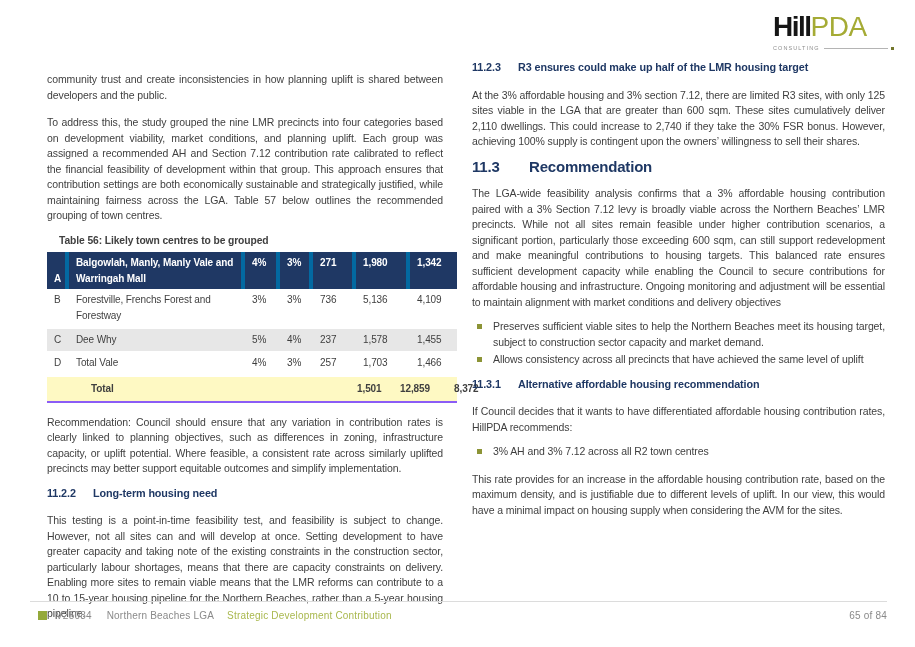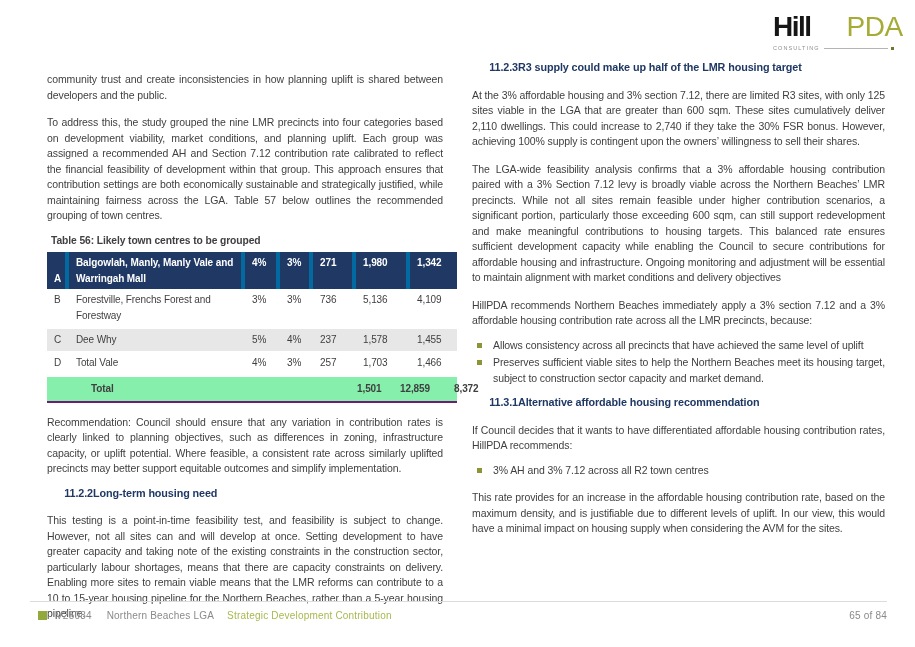--- a/index.html
+++ b/index.html
@@ -10,47 +10,47 @@
     color:#3F3F3F;
     position:relative;
     overflow:hidden;
   }
   .page{position:absolute;inset:0;background:#fff;}
 
   
   .logo{position:absolute;top:13px;right:21px;width:121px;}
   .logo-word{white-space:nowrap;line-height:28px;text-align:left;}
   .logo-hill{font-size:28px;font-weight:bold;color:#161616;letter-spacing:-1.5px;}
-  .logo-pda{font-size:28px;font-weight:normal;color:#A5AB35;letter-spacing:-0.5px;margin-left:36px;}
+  .logo-pda{font-size:28px;font-weight:normal;color:#A5AB35;letter-spacing:-0.5px;}
   .logo-sub{display:flex;align-items:center;margin-top:0px;}
   .logo-tagline{font-size:5.5px;letter-spacing:1.1px;color:#8F8F8F;}
   .logo-rule{flex:1;height:1px;background:#B4B4B4;margin:0 3px 0 4px;}
   .logo-dot{width:3px;height:3px;background:#72762B;}
 
   
   .col{position:absolute;top:60px;font-size:10.5px;line-height:15.5px;letter-spacing:-0.1px;}
   .col-left{left:47px;width:396px;}
   .col-right{left:472px;width:413px;}
   .col p{margin:12px 0 9px 0;text-align:justify;}
   .h-sub{margin:5px 0 9px 0;font-size:10.8px;font-weight:bold;color:#1F3864;}
-  .h-sub .h-num{display:inline-block;min-width:46px;text-align:right;}
+  .h-sub .h-num{display:inline-block;min-width:46px;}
   .h-main{margin:3px 0 10px 0;font-size:15px;font-weight:bold;color:#1F3864;letter-spacing:-0.2px;}
   .h-main .h-num{display:inline-block;min-width:57px;}
 
   
-  .tbl-caption{font-size:10.3px;font-weight:bold;color:#404040;margin:2px 0 4px 4px;}
+  .tbl-caption{font-size:10.3px;font-weight:bold;color:#404040;margin:2px 0 4px 12px;}
   table.grp{border-collapse:separate;border-spacing:0;width:396px;margin:0 0 12px 0;font-size:10px;table-layout:fixed;}
   table.grp td{padding:3px 6px 3px 7px;vertical-align:top;text-align:left;}
   tr.thead td{background:#1F3864;color:#FFFFFF;font-weight:bold;}
   tr.thead td:not(:last-child){border-right:4px solid #0369a1;}
   tr.thead td.cell-group{vertical-align:bottom;}
   tr.rowB td{background:#FFFFFF;}
   tr.rowC td{background:#E7E7E7;border-top:3px solid #FFFFFF;border-bottom:1px solid #FFFFFF;}
   tr.rowD td{background:#FFFFFF;}
-  tr.total td{background:#86efac;border-top:4px solid #FFFFFF;border-bottom:2px solid #701a75;font-weight:bold;padding-top:4px;padding-bottom:4px;padding-left:44px;}
+  tr.total td{background:#fef9c3;border-top:4px solid #FFFFFF;border-bottom:2px solid #8b5cf6;font-weight:bold;padding-top:4px;padding-bottom:4px;padding-left:44px;}
   .c-group{width:22px;}
   .c-name{width:176px;}
   .c-ah{width:35px;}
   .c-s712{width:33px;}
   .c-sites{width:43px;}
   .c-dw{width:54px;}
   .c-net{width:47px;}
 
   
   .bullets{margin:0 0 9px 0;}
@@ -148,35 +148,37 @@
     <p>Recommendation: Council should ensure that any variation in contribution rates is clearly linked to planning objectives, such as differences in zoning, infrastructure capacity, or uplift potential. Where feasible, a consistent rate across similarly uplifted precincts may better support equitable outcomes and simplify implementation.</p>
 
     <h3 class="h-sub">
       <span class="h-num">11.2.2</span><span>Long-term housing need</span>
     </h3>
     <p>This testing is a point-in-time feasibility test, and feasibility is subject to change. However, not all sites can and will develop at once. Setting development to have greater capacity and taking note of the existing constraints in the construction sector, particularly labour shortages, means that there are capacity constraints on delivery. Enabling more sites to remain viable means that the LMR reforms can contribute to a 10 to 15-year housing pipeline for the Northern Beaches, rather than a 5-year housing pipeline.</p>
   </section>
 
   <section class="col col-right">
     <h3 class="h-sub" style="margin-top:0;">
-      <span class="h-num">11.2.3</span><span>R3 supply could make up half of the LMR housing target</span>
+      <span class="h-num">11.2.3</span><span>R3 ensures could make up half of the LMR housing target</span>
     </h3>
     <p>At the 3% affordable housing and 3% section 7.12, there are limited R3 sites, with only 125 sites viable in the LGA that are greater than 600 sqm. These sites cumulatively deliver 2,110 dwellings. This could increase to 2,740 if they take the 30% FSR bonus. However, achieving 100% supply is contingent upon the owners’ willingness to sell their shares.</p>
 
+    <h2 class="h-main">
+      <span class="h-num">11.3</span><span>Recommendation</span>
+    </h2>
     <p>The LGA-wide feasibility analysis confirms that a 3% affordable housing contribution paired with a 3% Section 7.12 levy is broadly viable across the Northern Beaches’ LMR precincts. While not all sites remain feasible under higher contribution scenarios, a significant portion, particularly those exceeding 600 sqm, can still support redevelopment and make meaningful contributions to housing targets. This balanced rate ensures sufficient development capacity while enabling the Council to secure contributions for affordable housing and infrastructure. Ongoing monitoring and adjustment will be essential to maintain alignment with market conditions and delivery objectives</p>
-    <p>HillPDA recommends Northern Beaches immediately apply a 3% section 7.12 and a 3% affordable housing contribution rate across all the LMR precincts, because:</p>
 
     <div class="bullets">
       <div class="bullet">
         <span class="sq"></span>
-        <span class="bt">Allows consistency across all precincts that have achieved the same level of uplift</span>
+        <span class="bt">Preserves sufficient viable sites to help the Northern Beaches meet its housing target, subject to construction sector capacity and market demand.</span>
       </div>
       <div class="bullet">
         <span class="sq"></span>
-        <span class="bt">Preserves sufficient viable sites to help the Northern Beaches meet its housing target, subject to construction sector capacity and market demand.</span>
+        <span class="bt">Allows consistency across all precincts that have achieved the same level of uplift</span>
       </div>
     </div>
 
     <h3 class="h-sub">
       <span class="h-num">11.3.1</span><span>Alternative affordable housing recommendation</span>
     </h3>
     <p>If Council decides that it wants to have differentiated affordable housing contribution rates, HillPDA recommends:</p>
 
     <div class="bullets">
       <div class="bullet">

